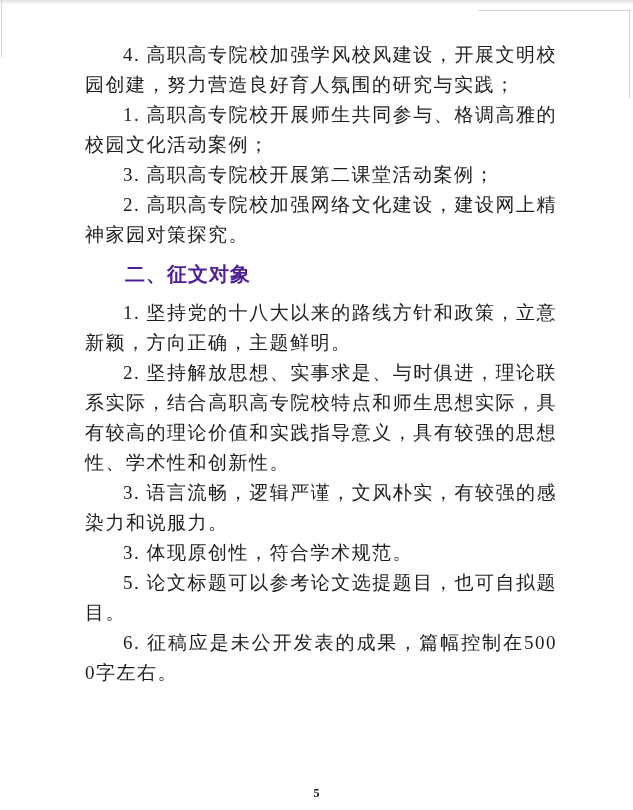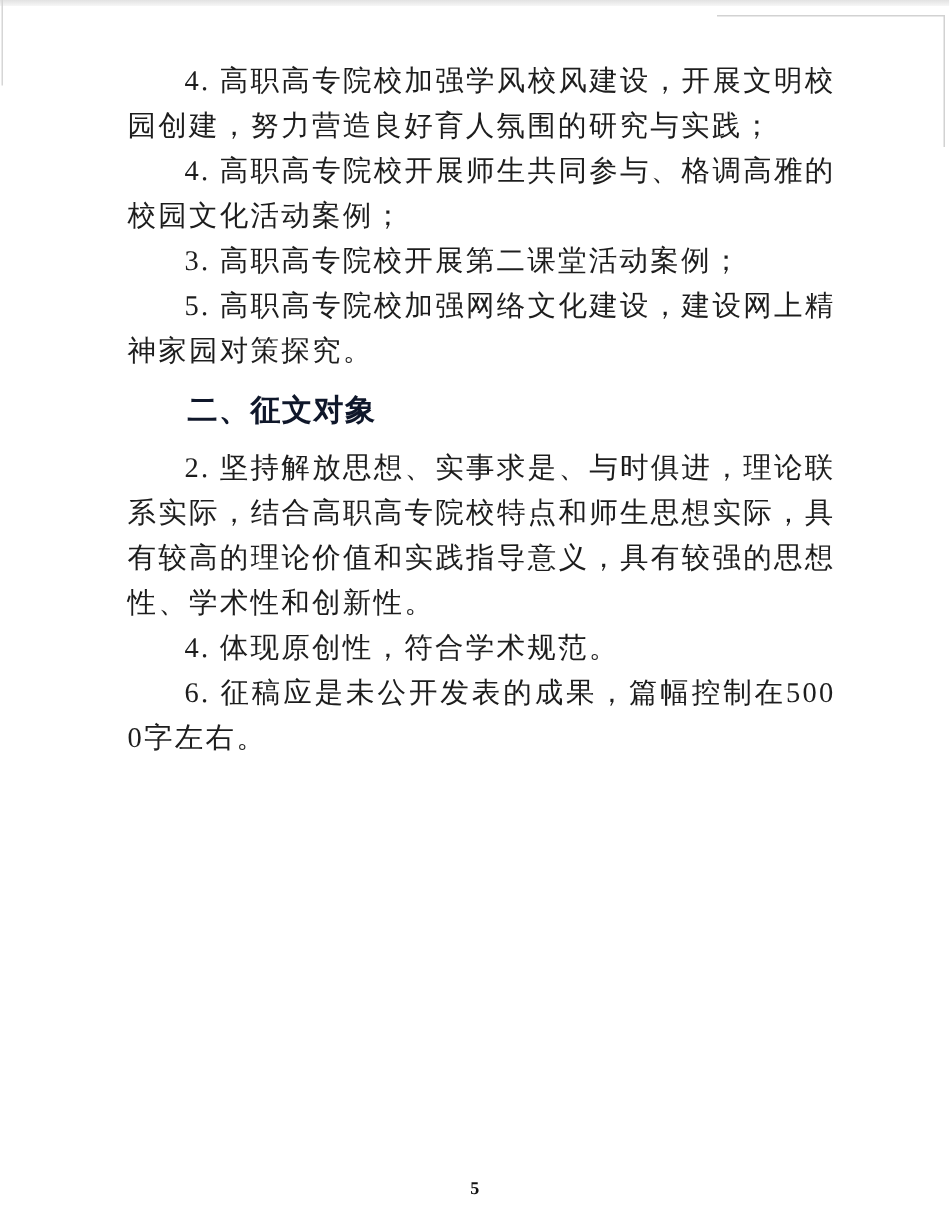--- a/index.html
+++ b/index.html
@@ -59,21 +59,21 @@
     color: #1d1d1d;
   }
   .heading {
     margin: 9px 0 9px 0;
     font-family: "Liberation Sans", "DejaVu Sans", sans-serif;
     font-weight: bold;
     font-size: 20px;
     line-height: 30px;
     letter-spacing: 1px;
     text-indent: 2em;
-    color: #0f172a;
+    color: #4c1d95;
   }
   .page-footer {
     position: absolute;
     top: 783px;
     left: 0;
     width: 633px;
     text-align: center;
   }
   .page-number {
     font-family: "Liberation Serif", "DejaVu Serif", serif;
@@ -87,28 +87,31 @@
 
 <div class="page">
 
   <div class="scan-edge-top"></div>
   <div class="scan-edge-left"></div>
   <div class="scan-corner-h"></div>
   <div class="scan-corner-v"></div>
 
   <div class="content">
     <p class="para">4. 高职高专院校加强学风校风建设，开展文明校园创建，努力营造良好育人氛围的研究与实践；</p>
-    <p class="para">4. 高职高专院校开展师生共同参与、格调高雅的校园文化活动案例；</p>
+    <p class="para">1. 高职高专院校开展师生共同参与、格调高雅的校园文化活动案例；</p>
     <p class="para">3. 高职高专院校开展第二课堂活动案例；</p>
-    <p class="para">5. 高职高专院校加强网络文化建设，建设网上精神家园对策探究。</p>
+    <p class="para">2. 高职高专院校加强网络文化建设，建设网上精神家园对策探究。</p>
 
     <p class="heading">二、征文对象</p>
 
+    <p class="para">1. 坚持党的十八大以来的路线方针和政策，立意新颖，方向正确，主题鲜明。</p>
     <p class="para">2. 坚持解放思想、实事求是、与时俱进，理论联系实际，结合高职高专院校特点和师生思想实际，具有较高的理论价值和实践指导意义，具有较强的思想性、学术性和创新性。</p>
-    <p class="para">4. 体现原创性，符合学术规范。</p>
+    <p class="para">3. 语言流畅，逻辑严谨，文风朴实，有较强的感染力和说服力。</p>
+    <p class="para">3. 体现原创性，符合学术规范。</p>
+    <p class="para">5. 论文标题可以参考论文选提题目，也可自拟题目。</p>
     <p class="para">6. 征稿应是未公开发表的成果，篇幅控制在5000字左右。</p>
   </div>
 
   <div class="page-footer">
     <span class="page-number">5</span>
   </div>
 
 </div>
 
 </body></html>

